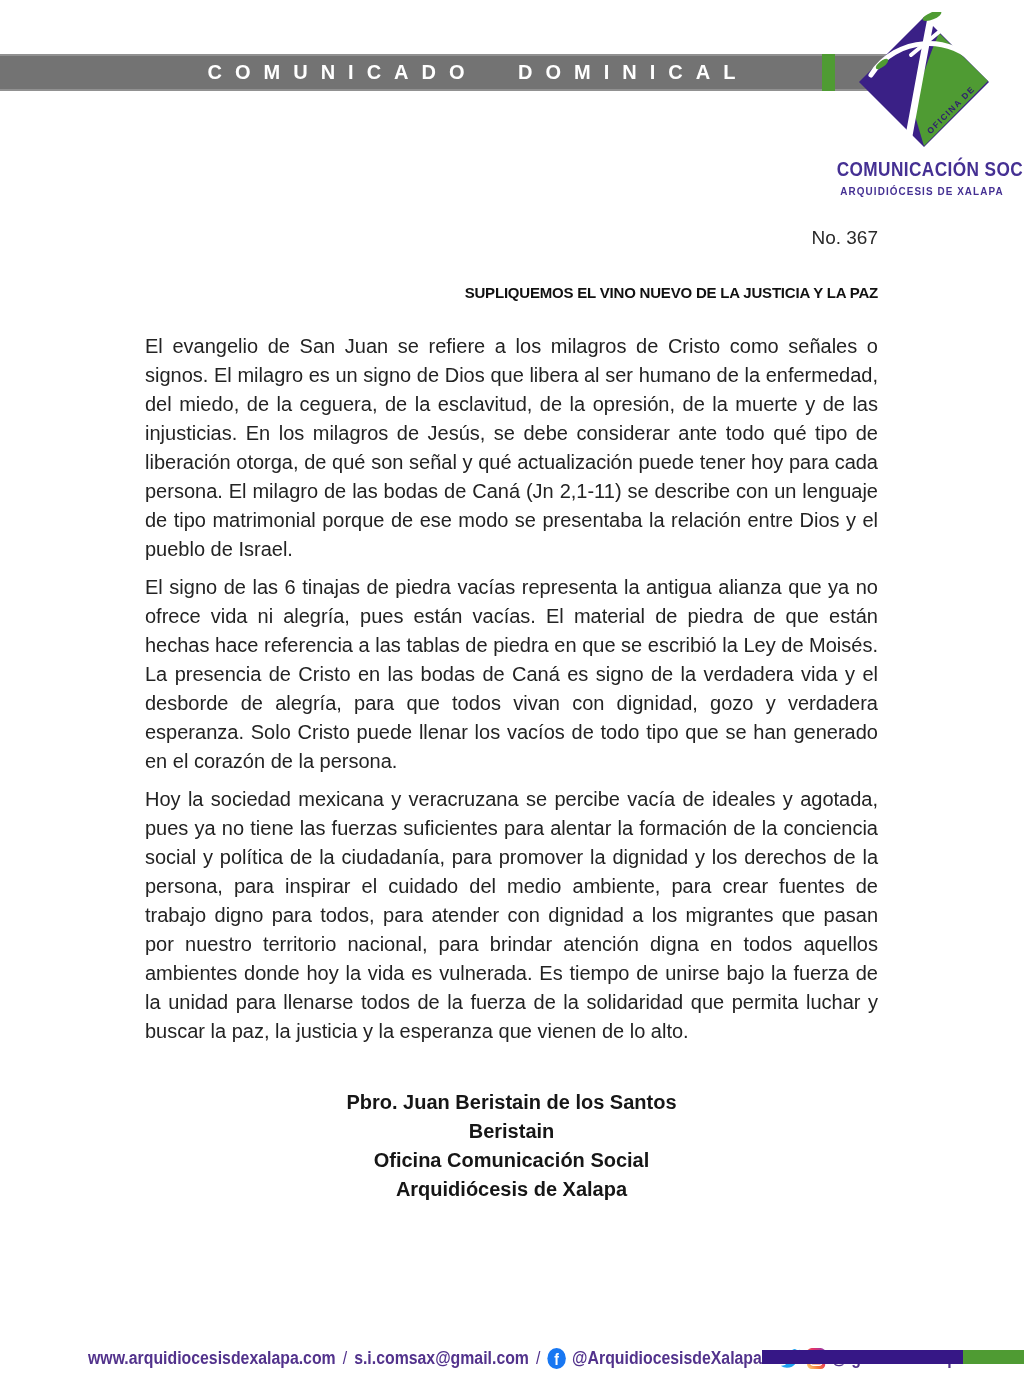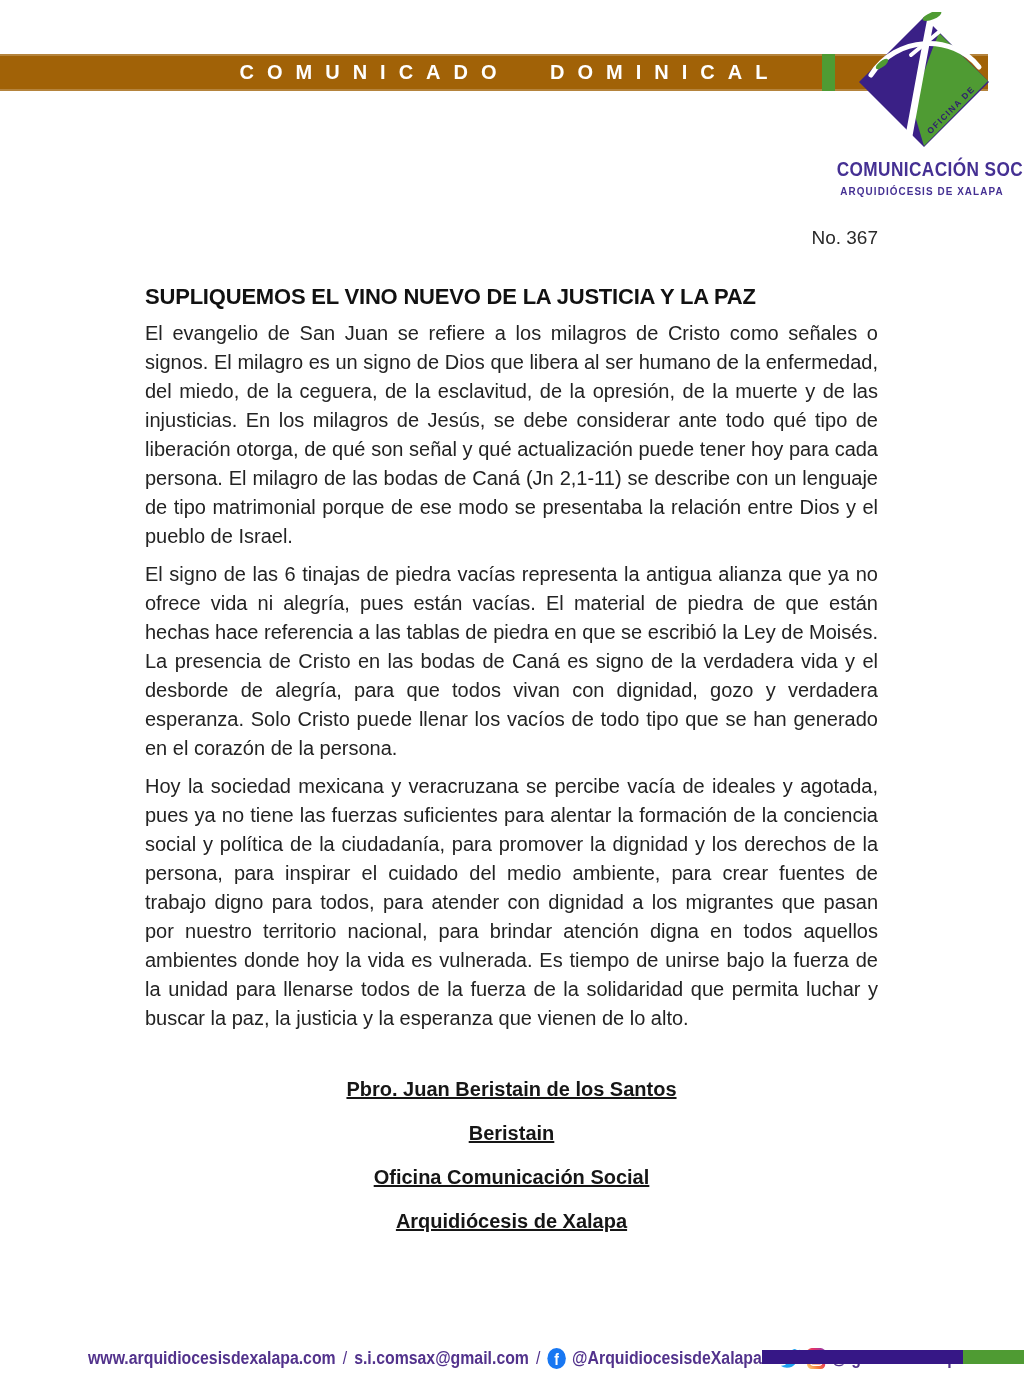--- a/index.html
+++ b/index.html
@@ -4,42 +4,41 @@
 <style>
   html,body { margin:0; padding:0; background:#ffffff; }
   .page {
     position:relative; width:1024px; height:1392px; background:#ffffff;
     font-family:"Liberation Sans", sans-serif; overflow:hidden;
   }
 
   
   .banner {
     position:absolute; left:0; top:54px; width:956px; height:37px;
-    background:#a16207; color:#ffffff; text-align:center;
+    background:#737373; color:#ffffff; text-align:center;
     line-height:37px; font-size:20px; font-weight:600;
     letter-spacing:13px; word-spacing:22px; white-space:nowrap;
     box-shadow: inset 0 2px 0 rgba(255,255,255,.22), inset 0 -2px 0 rgba(255,255,255,.22);
-    padding-left: 32px;
   }
   .banner-green { position:absolute; left:822px; top:54px; width:13px; height:37px; background:#4F9B33; }
   .logo { position:absolute; left:854px; top:12px; width:140px; height:140px; }
   .brand { position:absolute; left:818px; top:157px; width:208px; text-align:center; color:#453093; }
   .brand-name { font-size:21px; font-weight:700; letter-spacing:.5px; white-space:nowrap;
                 transform:scaleX(.82); transform-origin:50% 50%; }
   .brand-sub  { font-size:11px; font-weight:700; letter-spacing:1.2px; margin-top:4px; white-space:nowrap;
                 transform:scaleX(.9); transform-origin:50% 50%; }
 
   
   .content { position:absolute; left:145px; top:224px; width:733px; color:#232323; }
   .meta { text-align:right; font-size:19px; line-height:27px; color:#2a2a2a; }
-  .doc-title { margin:33px 0 0 0; text-align:left; font-size:22px; font-weight:700; color:#111111; letter-spacing:-.2px; }
+  .doc-title { margin:33px 0 0 0; text-align:right; font-size:15px; font-weight:700; color:#111111; letter-spacing:-.2px; }
   .body-par { margin:0 0 9px 0; font-size:20px; line-height:29px; text-align:justify; }
-  .body-par.first { margin-top:9px; }
+  .body-par.first { margin-top:31px; }
   .signature { margin-top:42px; text-align:center; font-weight:700; font-size:20px; line-height:29px; color:#161616; }
-  .signature div { margin:15px;text-decoration:underline; }
+  .signature div { margin:0; }
 
   
   .footer-row {
     position:absolute; left:88px; top:1344px; height:28px;
     display:flex; align-items:center; gap:7px; white-space:nowrap;
     color:#52328c; font-weight:700; font-size:18px;
     transform:scaleX(.88); transform-origin:0 50%;
   }
   .sep { font-weight:400; padding:0 1px; }
   .fb-icon {

